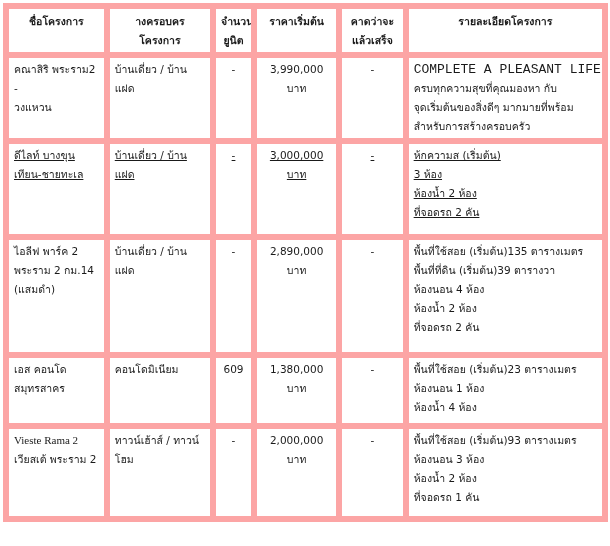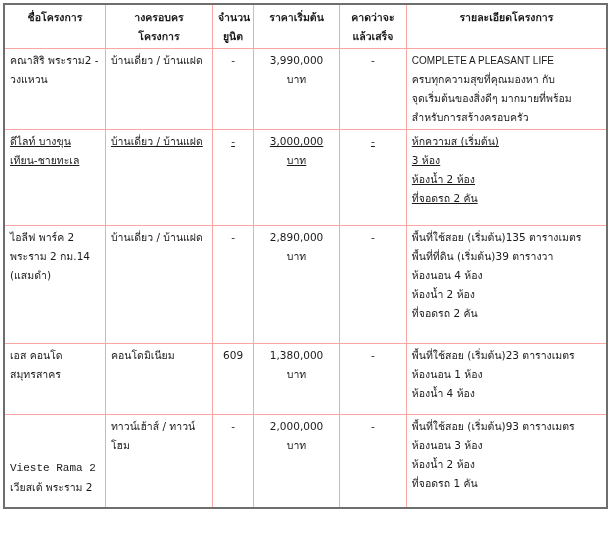--- a/index.html
+++ b/index.html
@@ -19,21 +19,21 @@
       position: absolute;
       left: 3px;
       top: 3px;
       border-collapse: collapse;
       table-layout: fixed;
       width: 605px;
       border: 2px solid #6e6e6e;
     }
     table.projects th,
     table.projects td {
-      border: 1px solid #fca5a5;
+      border: 6px solid #fca5a5;
       vertical-align: top;
       padding: 2px 5px 2px 5px;
       font-size: 10.5px;
       line-height: 19px;
       overflow: hidden;
     }
     table.projects th {
       font-weight: bold;
       text-align: center;
       font-size: 10.5px;
@@ -41,27 +41,26 @@
     }
     .c-name { width: 91px; }
     .c-type { width: 96px; }
     .c-units { width: 37px; }
     .c-price { width: 77px; }
     .c-done { width: 60px; }
     .c-detail { width: 180px; }
     td.center { text-align: center; }
     td.detail .line { display: block; white-space: nowrap; }
     td.detail .line.latin {
-      font-family: Liberation Sans, sans-serif;
-      font-size: 10px;
+      font-family: Liberation Mono, monospace;
+      font-size: 13px;
     }
     td.name .latin {
-      font-family: Liberation Mono, monospace;
+      font-family: Liberation Serif, serif;
       font-size: 11px;
-      margin-top: 42px;
     }
     .blk { display: block; }
     tr.h-header { height: 44px; }
     tr.h-r1 { height: 77px; }
     tr.h-r2 { height: 96px; text-decoration: underline; }
     tr.h-r3 { height: 118px; }
     tr.h-r4 { height: 71px; }
     tr.h-r5 { height: 25px; }
     tr.h-r6 { height: 93px; }
     tr.h-r5 td { line-height: 19px; padding-top: 3px; padding-bottom: 2px; }

